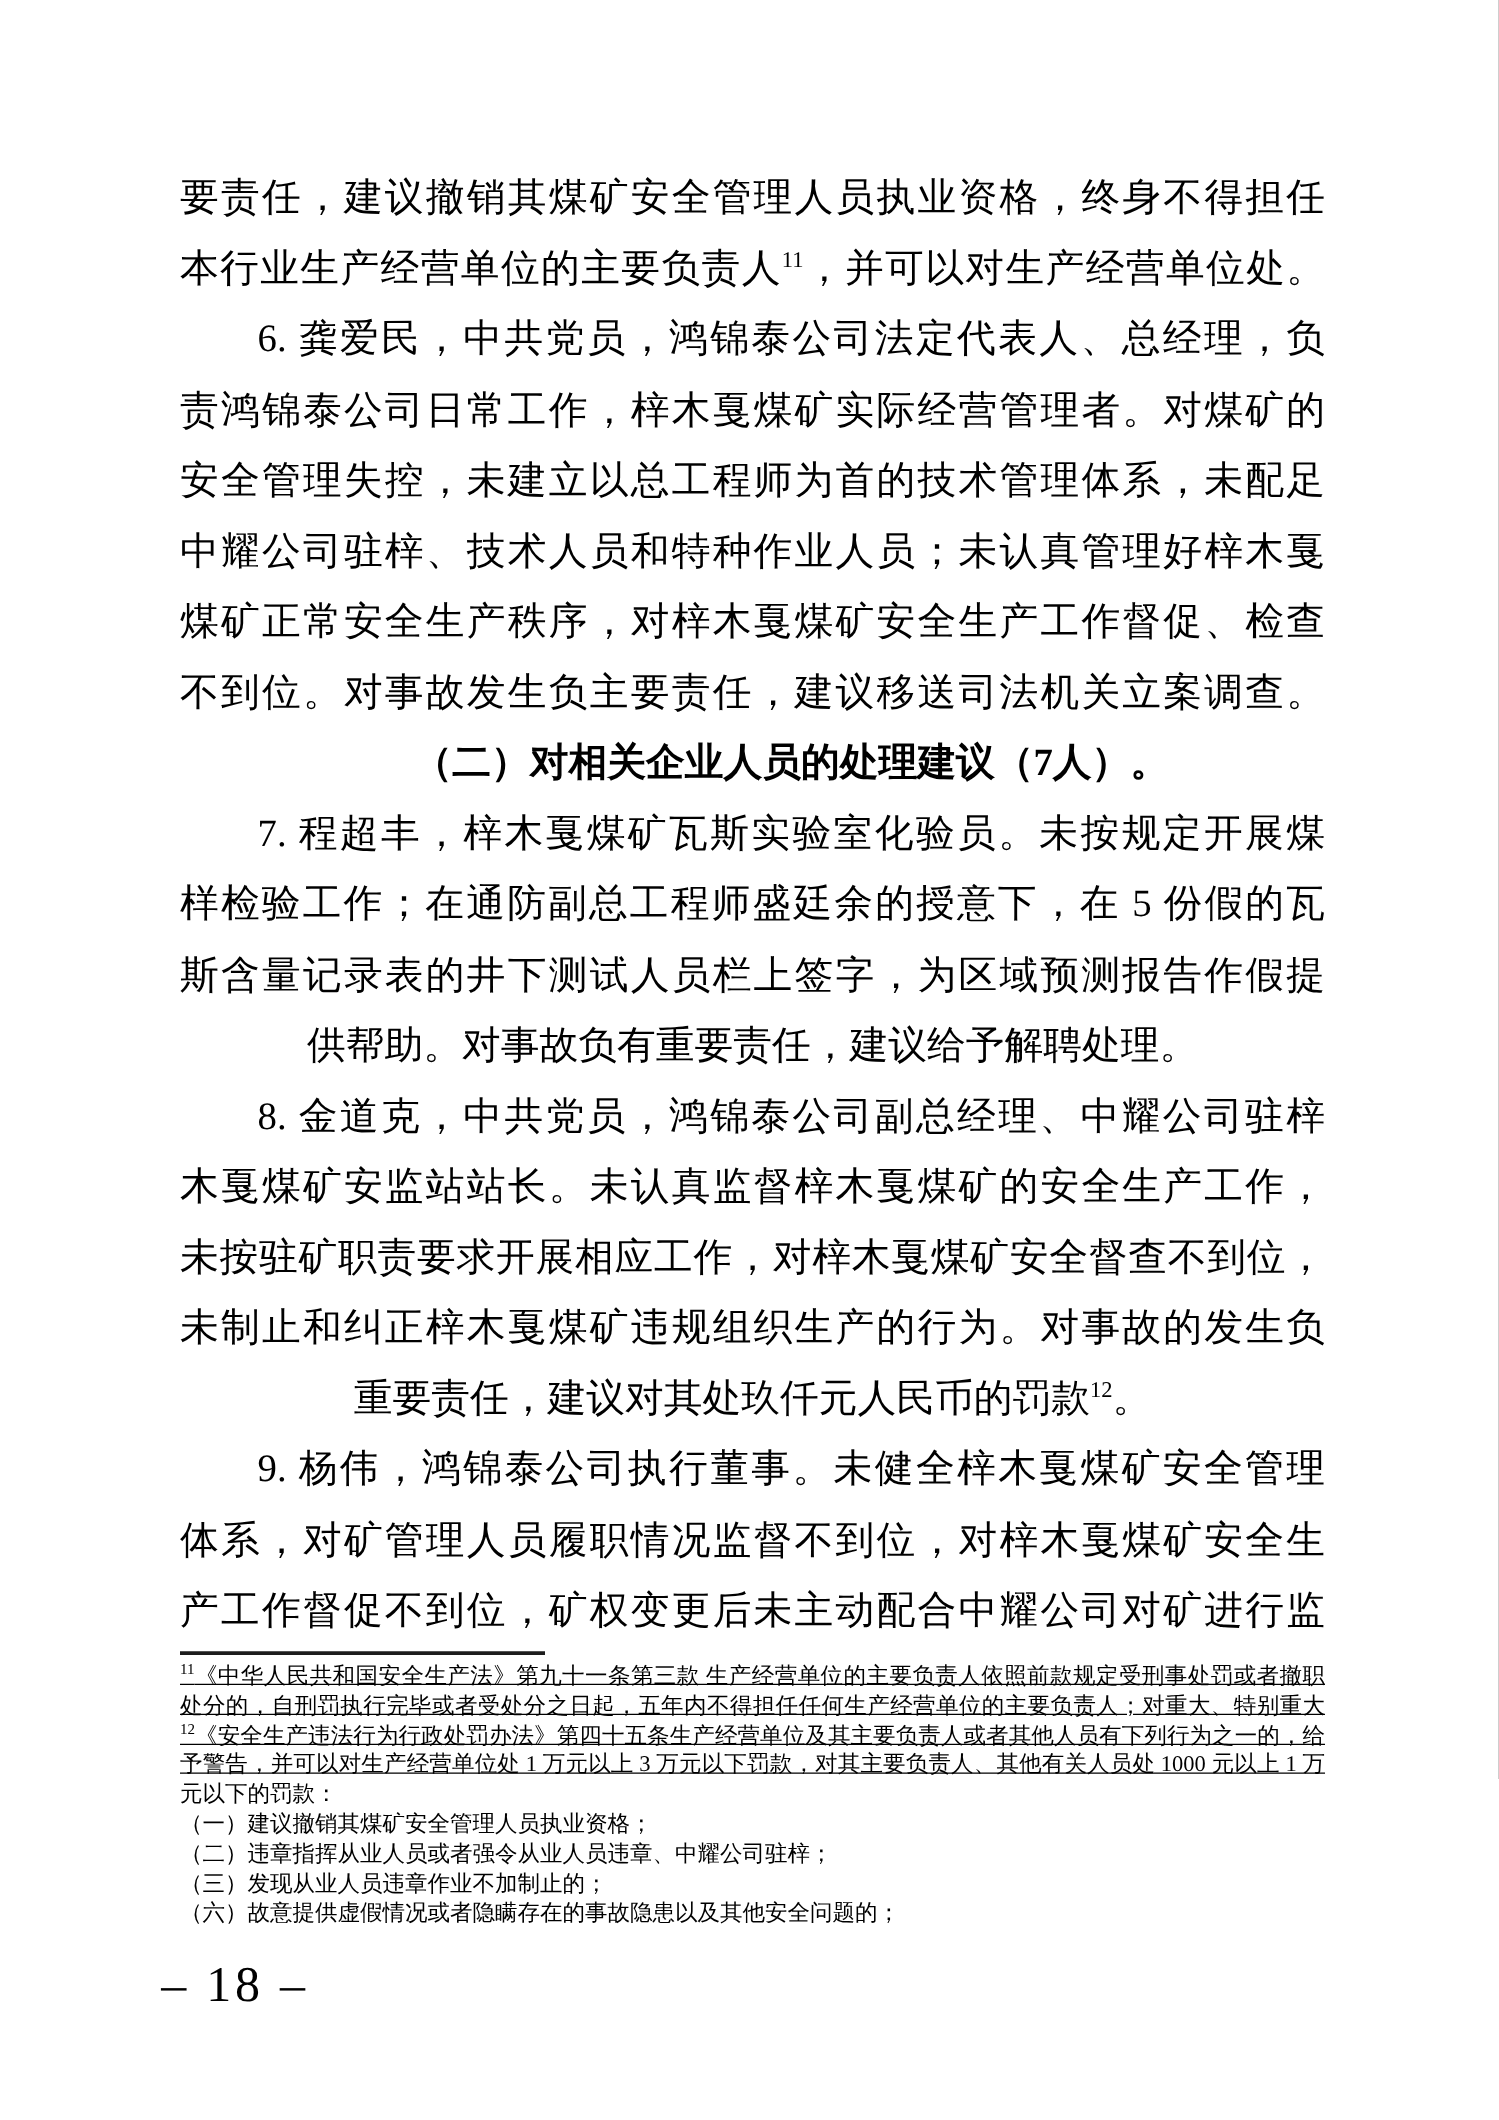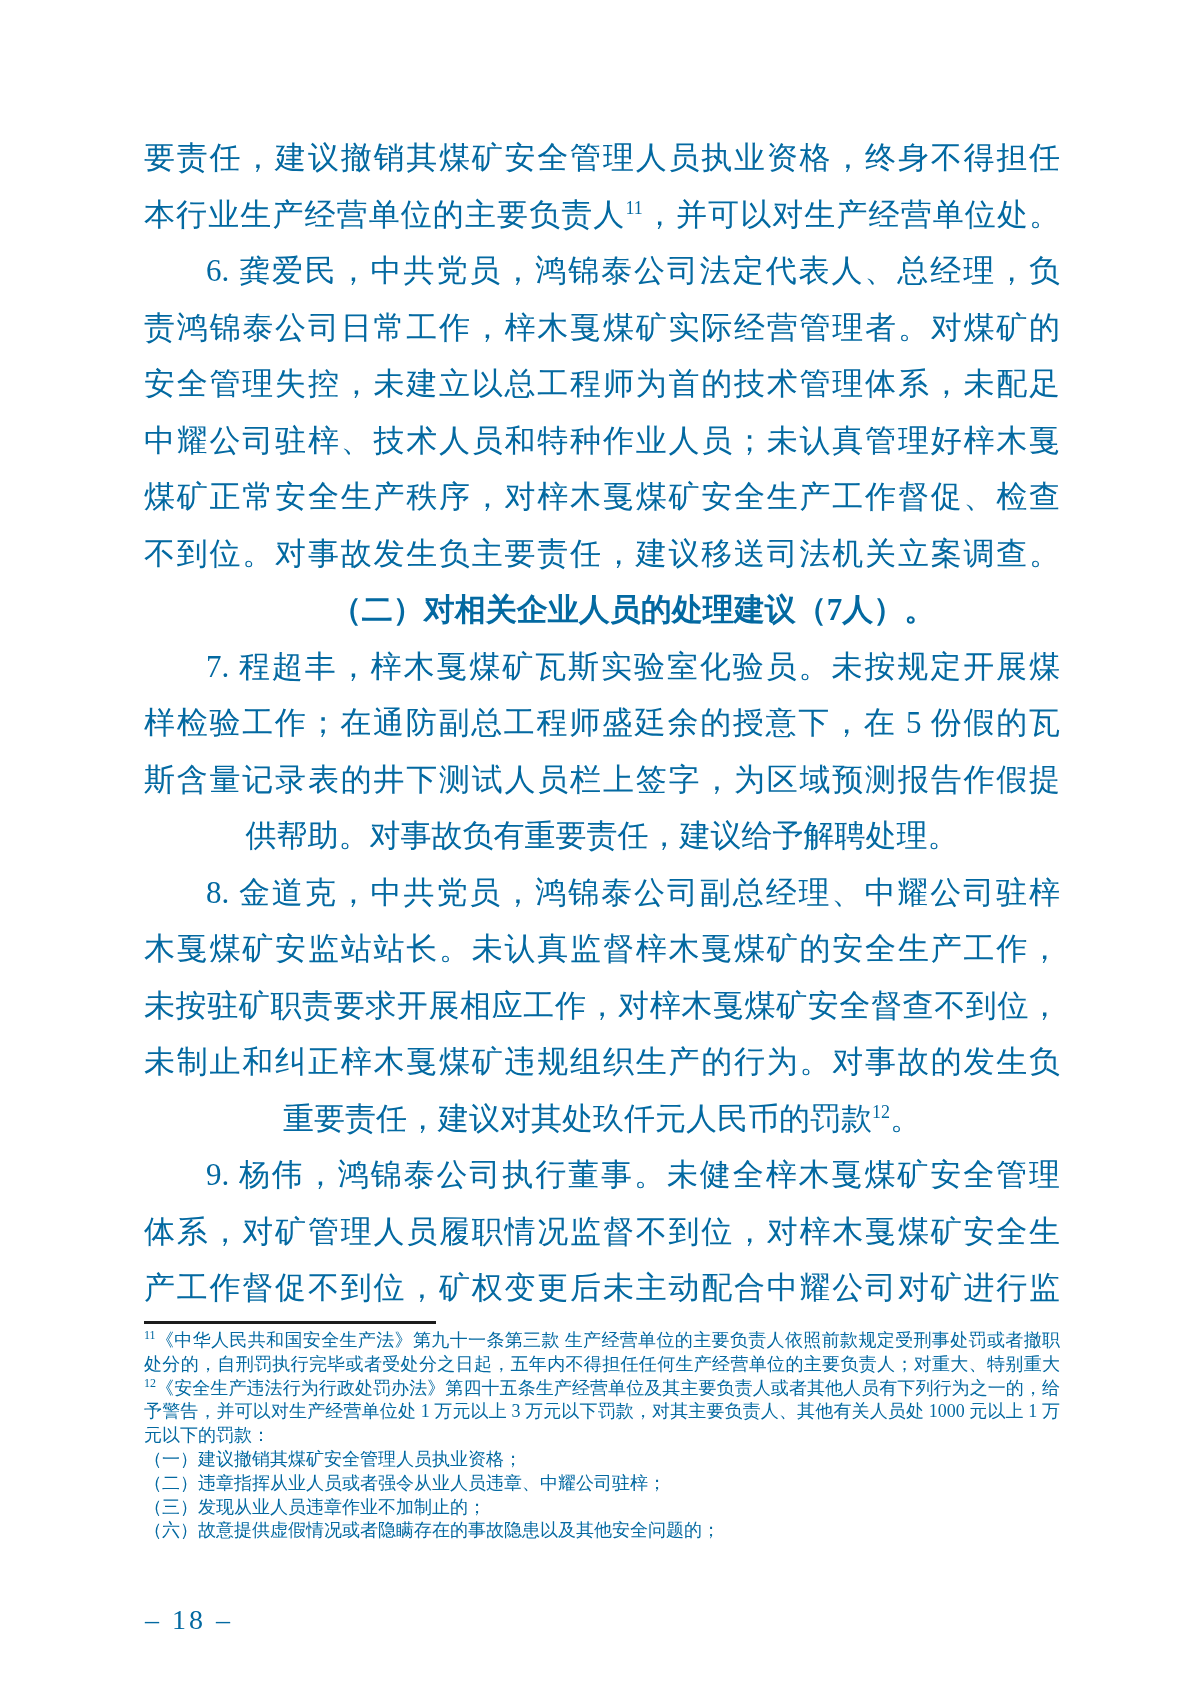--- a/index.html
+++ b/index.html
@@ -1,20 +1,20 @@
 <!DOCTYPE html>
 <html><head>
 <meta charset="utf-8">
 <style>
   html,body{margin:0;padding:0;background:#888;}
   .page{
     position:relative;
     width:1199px;height:1696px;
     background:#ffffff;
-    color:#0369a1;
+    color:#000000;
     font-family:"Liberation Serif","DejaVu Serif",serif;
     overflow:hidden;
   }
   .body-text{
     position:absolute;
     left:144px;top:130px;width:916px;
   }
   .bl{
     height:56.5px;
     line-height:56.5px;
@@ -41,32 +41,31 @@
   .fns{
     position:absolute;
     left:144px;top:1329px;width:916px;
   }
   .fl{
     height:23.8px;
     line-height:23.8px;
     font-size:18px;
     text-align:left;
   }
-  .fl.j{text-align:justify;text-align-last:justify;}
+  .fl.j{text-align:justify;text-align-last:justify;text-decoration:underline;}
   .fl sup{
     font-size:12px;
     vertical-align:super;
     line-height:0;
   }
   .pageno{
     position:absolute;
-    left:145px;top:1564px;
-    font-size:28px;
+    left:129px;top:1564px;
+    font-size:40px;
     letter-spacing:3px;
-    margin-top:40px;
   }
 </style>
 </head>
 <body>
 
 <div class="page">
 
   <div class="body-text">
     <div class="bl j">要责任，建议撤销其煤矿安全管理人员执业资格，终身不得担任</div>
     <div class="bl j"><span>本行业生产经营单位的主要负责人</span><sup>11</sup><span>，并可以对生产经营单位处。</span></div>

